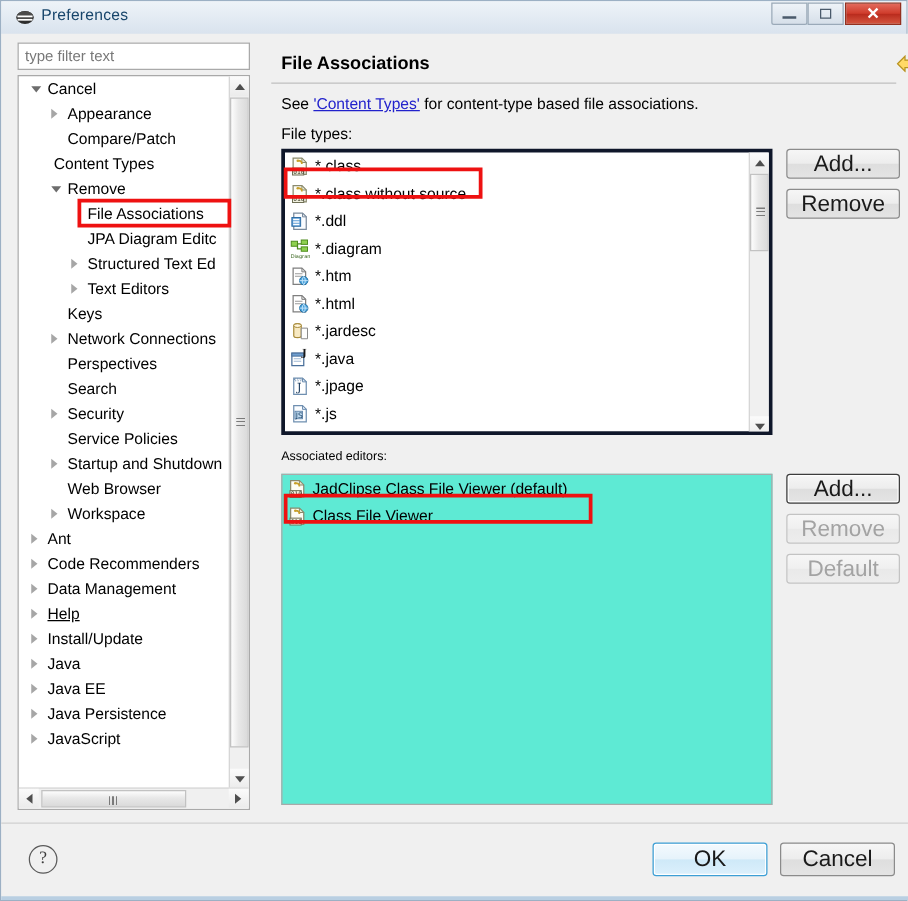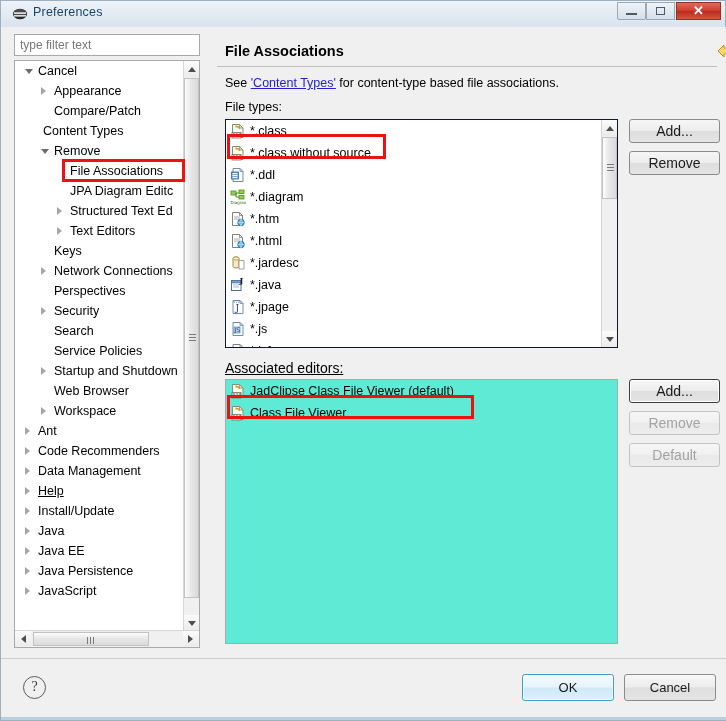--- a/index.html
+++ b/index.html
@@ -265,21 +265,21 @@
     font-size: 12.5px;
     color: #000;
   }
 
   
   #filetypes-list {
     position:absolute;
     left: 11px; top: 85px;
     width: 393px; height: 229px;
     background:#fff;
-    border: 1px solid #0f172a;
+    border: 3px solid #0f172a;
     box-sizing: border-box;
     overflow: hidden;
   }
   .list-row {
     position: relative;
     height: 22px;
     line-height: 22px;
     padding-left: 4px;
     white-space: nowrap;
     font-size: 12.5px;
@@ -316,41 +316,41 @@
   }
   #ft-vthumb .grip {
     position:absolute; left:4px; top:50%; margin-top:-4px;
     width:7px; height:8px;
     background: repeating-linear-gradient(to bottom,#7a7a7a 0 1px,transparent 1px 3px);
   }
 
   #editors-label {
     position:absolute;
     left: 11px; top: 326px;
-    font-size: 14px; color:#000;text-decoration:underline;
+    font-size: 10px; color:#000;
   }
   #editors-list {
     position:absolute;
     left: 11px; top: 345px;
     width: 393px; height: 265px;
     background: #5eead4;
     border: 1px solid #a9a9a9;
     box-sizing: border-box;
     overflow: hidden;
   }
 
   
   .btn {
     position:absolute;
     width: 91px; height: 24px;
     background: linear-gradient(to bottom,#f6f6f6 0%,#ededed 48%,#dedede 52%,#e4e4e4 100%);
     border: 1px solid #8b8b8b;
     border-radius: 3px;
     box-sizing: border-box;
-    font-size: 14px;
+    font-size: 18px;
     color: #1a1a1a;
     text-align: center;
     line-height: 22px;
     font-family: "Liberation Sans", sans-serif;
     cursor: default;
   }
   .btn.focused {
     border-color: #3d3d3d;
     box-shadow: inset 0 0 0 1px #ffffff;
   }
@@ -384,21 +384,21 @@
     text-align: center;
     line-height: 19px;
     font-family: "Liberation Serif", serif;
   }
   #btn-ok, #btn-cancel {
     position: absolute;
     top: 15px;
     width: 92px; height: 27px;
     border-radius: 3px;
     box-sizing: border-box;
-    font-size: 13px;
+    font-size: 18px;
     text-align: center;
     line-height: 25px;
     font-family: "Liberation Sans", sans-serif;
     color: #1a1a1a;
     cursor: default;
   }
   #btn-ok {
     left: 521px;
     background: linear-gradient(to bottom,#f4fafe 0%,#e6f3fb 48%,#cfe9f8 52%,#dcf0fc 100%);
     border: 1px solid #3c9fd6;
@@ -496,25 +496,25 @@
             <span class="lbl" style="left: 39px;">Keys</span>
           </div>
           <div class="tree-row">
             <span class="arrow" style="left: 26px;"></span>
             <span class="lbl" style="left: 39px;">Network Connections</span>
           </div>
           <div class="tree-row">
             <span class="lbl" style="left: 39px;">Perspectives</span>
           </div>
           <div class="tree-row">
+            <span class="lbl" style="left: 39px;">Search</span>
+          </div>
+          <div class="tree-row">
             <span class="arrow" style="left: 26px;"></span>
             <span class="lbl" style="left: 39px;">Security</span>
-          </div>
-          <div class="tree-row">
-            <span class="lbl" style="left: 39px;">Search</span>
           </div>
           <div class="tree-row">
             <span class="lbl" style="left: 39px;">Service Policies</span>
           </div>
           <div class="tree-row">
             <span class="arrow" style="left: 26px;"></span>
             <span class="lbl" style="left: 39px;">Startup and Shutdown</span>
           </div>
           <div class="tree-row">
             <span class="lbl" style="left: 39px;">Web Browser</span>

